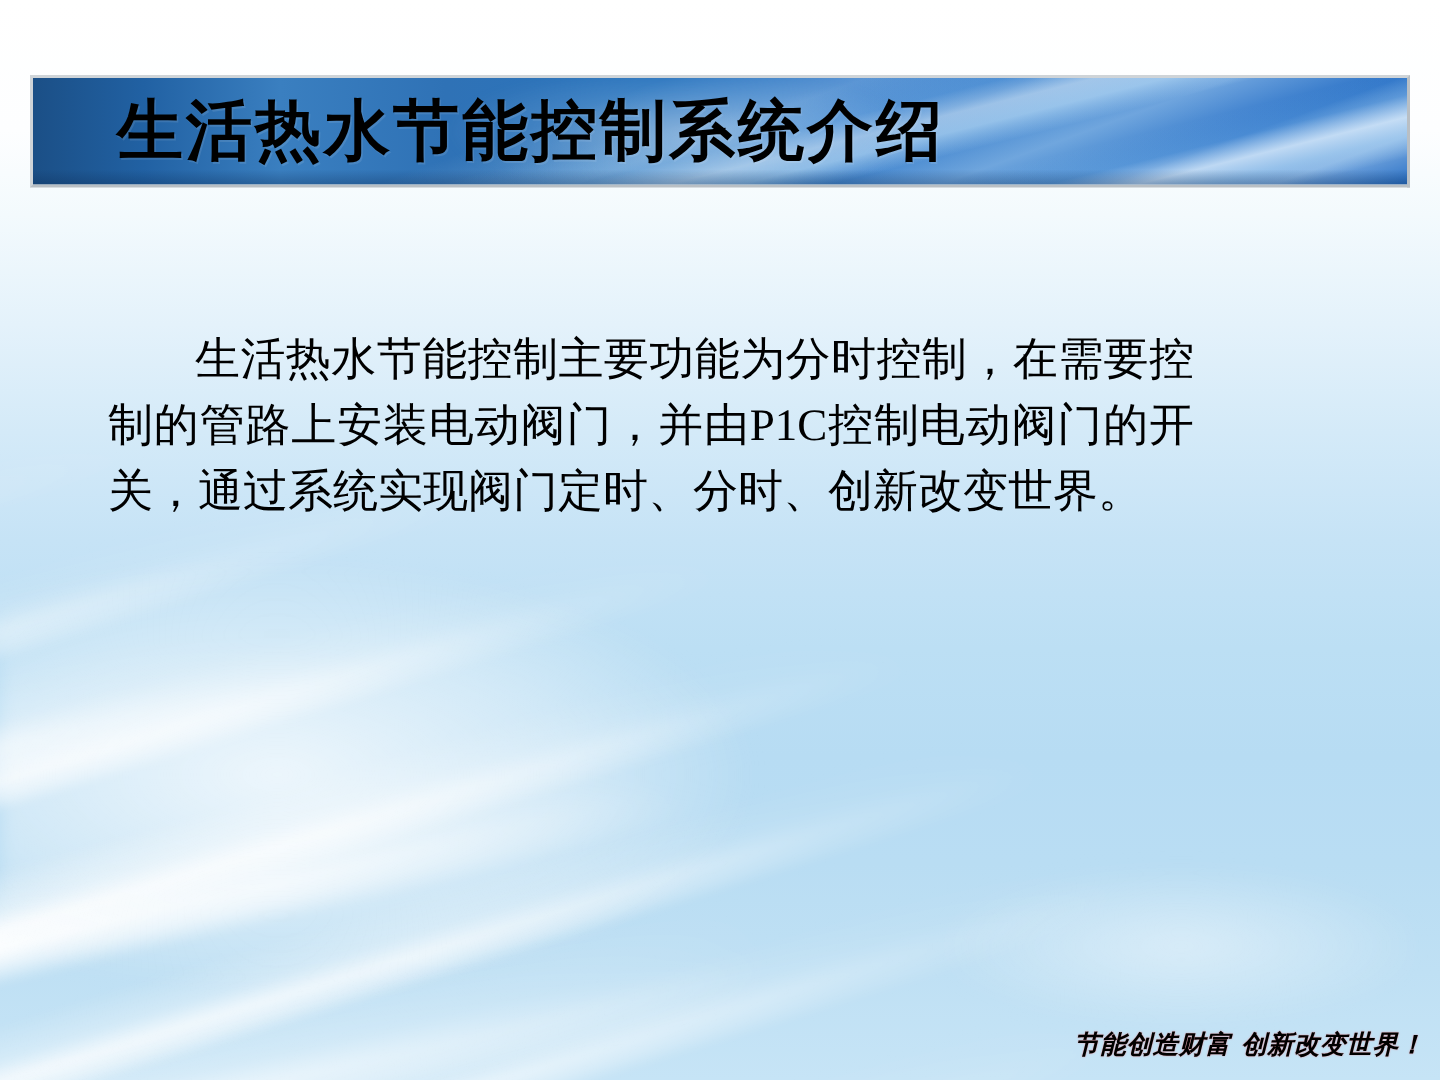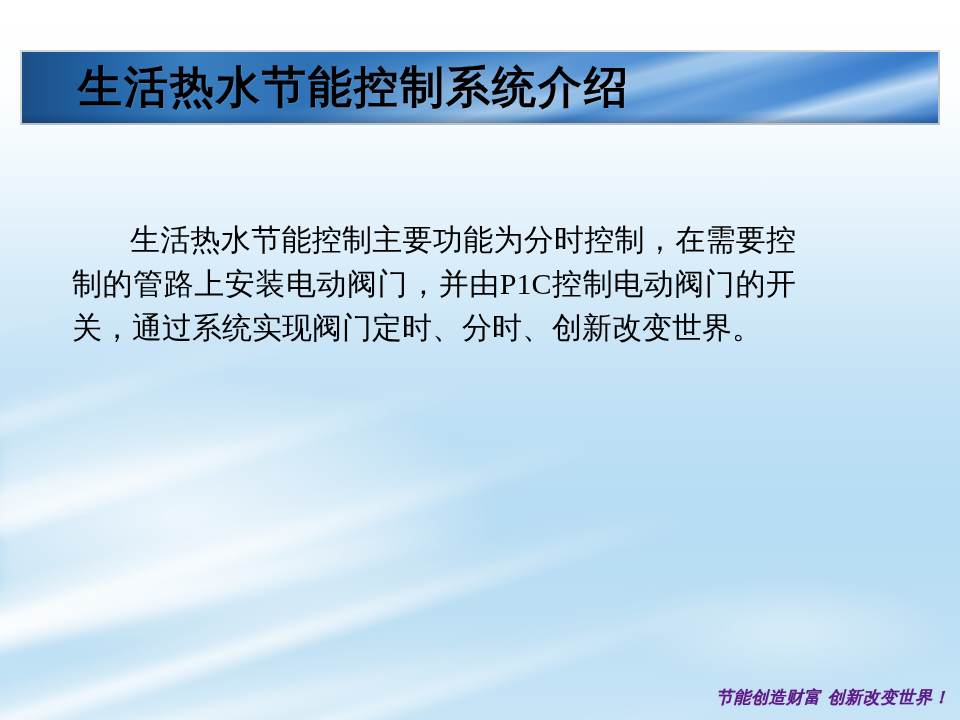--- a/index.html
+++ b/index.html
@@ -206,21 +206,21 @@
   
   .slogan {
     position: absolute;
     left: 716px;
     top: 686px;
     width: 238px;
     font-family: "DejaVu Sans", "Liberation Sans", sans-serif;
     font-size: 17px;
     font-weight: bold;
     font-style: italic;
-    color: #4c1d95;
+    color: #000000;
     white-space: nowrap;
     letter-spacing: 0.5px;
     line-height: 22px;
     text-shadow: 0 0 1px rgba(255,40,40,0.55);
   }
 </style>
 </head>
 <body>
 
 <div class="slide">

